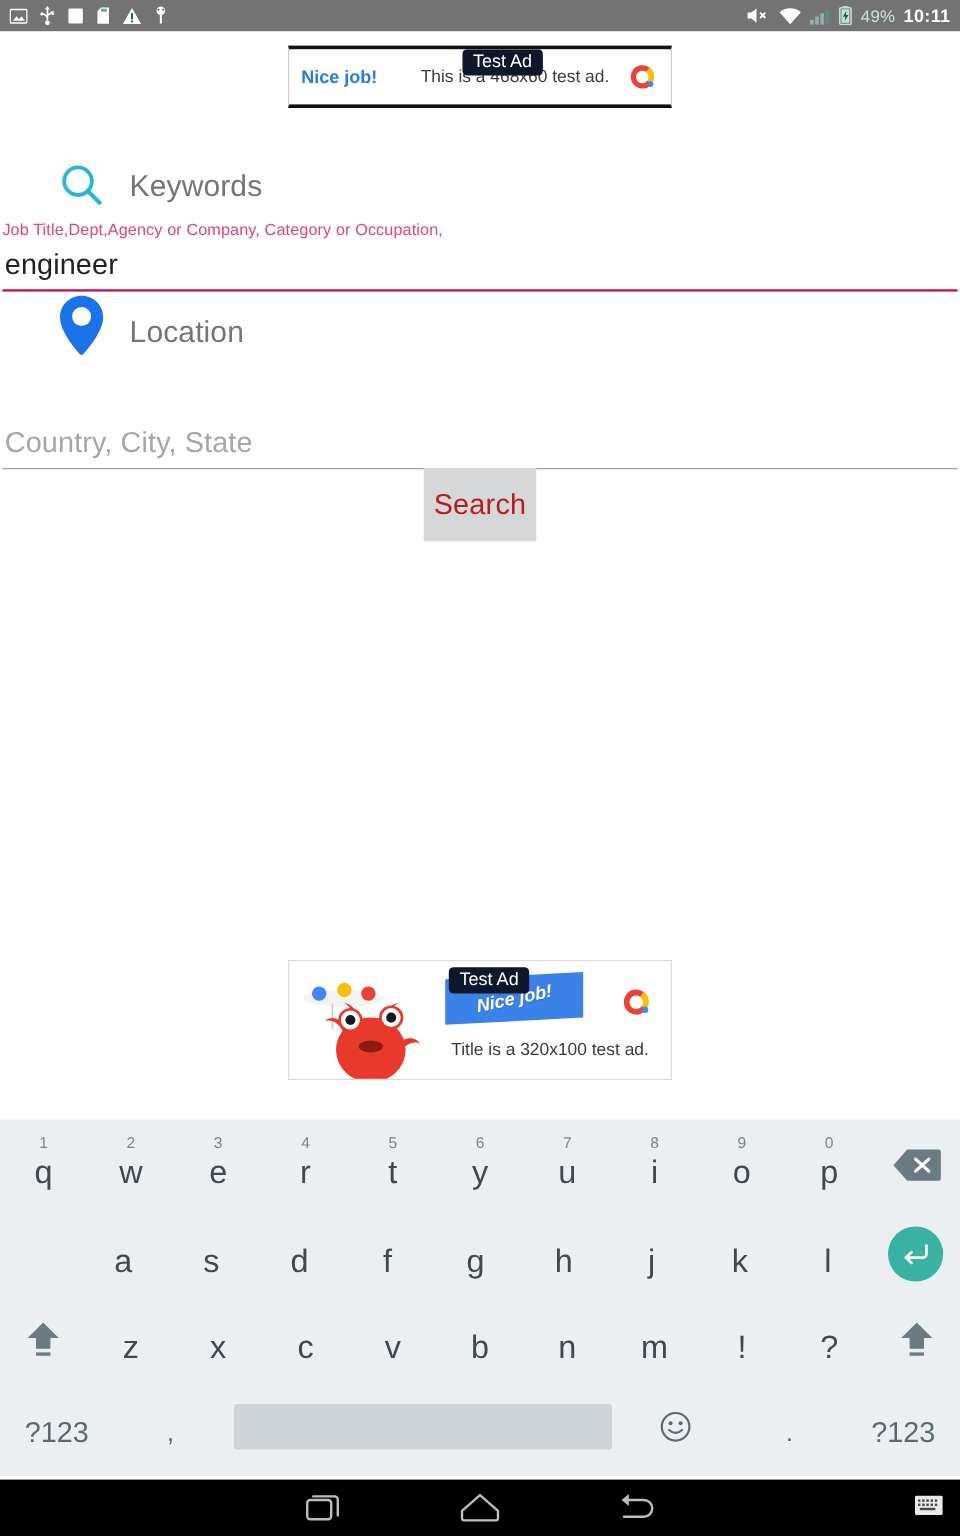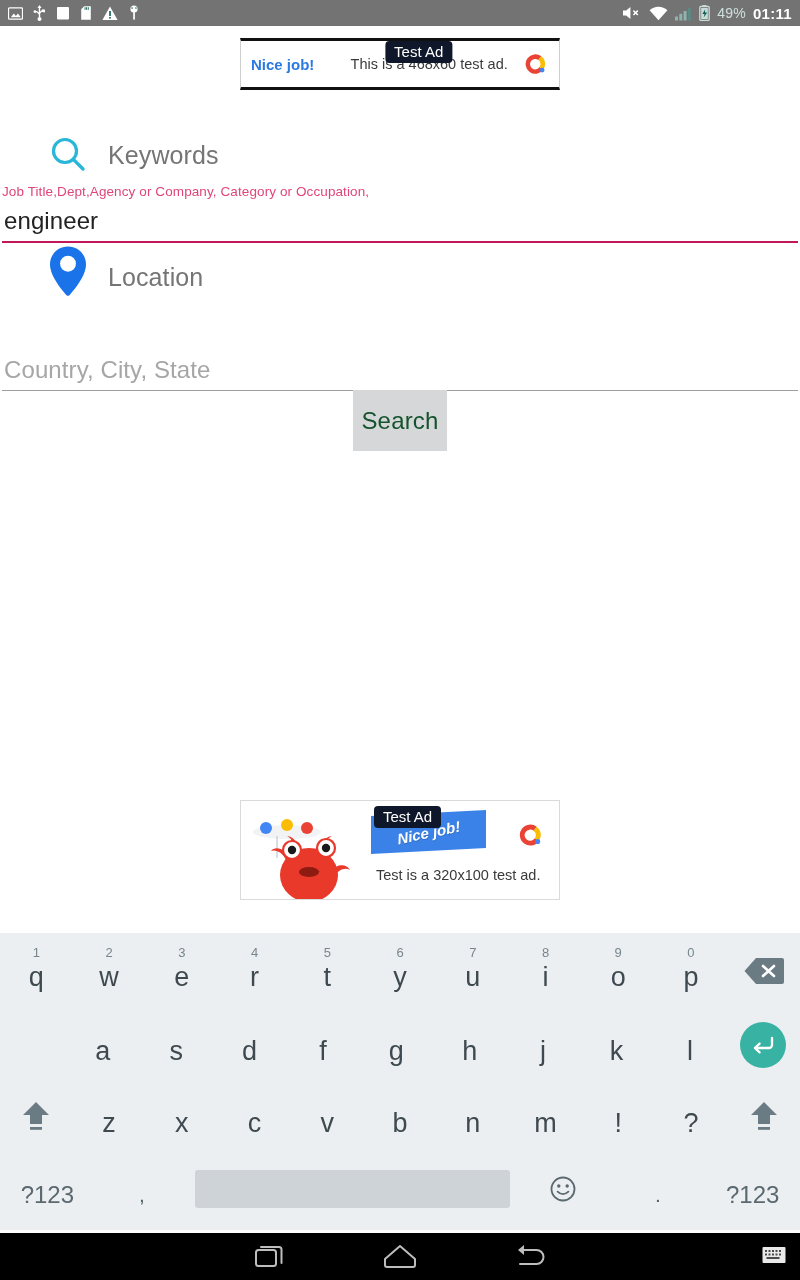--- a/index.html
+++ b/index.html
@@ -55,21 +55,21 @@
     font-size:24px; color:#222; padding:4px 0 6px 2px; min-height:34px;
     letter-spacing:0.1px;
   }
   .input-val.placeholder { color:#a6a6a6; }
   .underline-pink { height:2px; background:#c2185b; width:100%; }
   .underline-gray { height:1px; background:#9e9e9e; width:100%; }
 
   
   .search-btn {
     position:absolute; left:353px; top:390px; width:94px; height:61px;
-    background:#d6d7d8; border:none; color:#14532d;
+    background:#d6d7d8; border:none; color:#b91c1c;
     font-size:24px; font-family:"Liberation Sans", sans-serif;
     cursor:pointer; letter-spacing:0.2px;
   }
 
   
   .ad-bottom {
     position:absolute; left:240px; top:800px; width:320px; height:100px;
     background:#fff; border:1px solid #dadada; overflow:hidden;
   }
   .monster-wrap { position:absolute; left:6px; top:2px; width:120px; height:98px; }
@@ -188,21 +188,21 @@
           <rect x="8.6" y="5" width="3" height="9.5" fill="#8fb3ac"></rect>
           <rect x="12.9" y="2" width="3" height="12.5" fill="#5d8a83"></rect>
         </svg>
       <svg class="sb-ico" width="11" height="16" viewBox="0 0 11 16">
           <rect x="3.4" y="0" width="4" height="1.6" fill="#c9dcd8"></rect>
           <rect x="0.8" y="1.4" width="9.4" height="14" rx="1" fill="none" stroke="#c9dcd8" stroke-width="1.3"></rect>
           <rect x="2.2" y="2.8" width="6.6" height="11.2" fill="#c9dcd8"></rect>
           <path d="M6.2 4.2L3.4 9h2.1l-0.8 3.6L8.2 7.6H5.9z" fill="#0a5f52"></path>
         </svg>
       <span class="sb-pct">49%</span>
-      <span class="sb-time">01:11</span>
+      <span class="sb-time">10:11</span>
     </div>
   </div>
 
   <div class="ad-top">
     <span class="ad-top-nice">Nice job!</span>
     <div class="ad-top-mid">
       <span class="ad-top-text">This is a 468x60 test ad.</span>
       <span class="testad-chip">Test Ad</span>
     </div>
     <svg class="admob-logo" viewBox="0 0 32 32">
@@ -266,21 +266,21 @@
         <circle cx="79" cy="45" r="9" fill="#fff" stroke="#e8392b" stroke-width="2.2"></circle>
         <circle cx="79" cy="45" r="4.2" fill="#1a1a1a"></circle>
         <path d="M52 68q11 9 21 0 -10 4 -21 0z" fill="#8e1b12"></path>
         <ellipse cx="62" cy="69" rx="10" ry="5" fill="#8e1b12"></ellipse>
       </svg>
     </span>
     <div class="ribbon">
       <span>Nice job!</span>
     </div>
     <span class="testad-chip">Test Ad</span>
-    <span class="ad-bottom-text">Test is a 320x100 test ad.</span>
+    <span class="ad-bottom-text">Title is a 320x100 test ad.</span>
     <svg class="admob-logo" viewBox="0 0 32 32">
       <path d="M22.5 6.5A12 12 0 1 0 25 23l-4.6-3.2A6.4 6.4 0 1 1 19 11.2z" fill="#ea4335"></path>
       <path d="M22.5 6.5l-3.5 4.7a6.4 6.4 0 0 1 2.6 4.9h5.6a12 12 0 0 0-4.7-9.6z" fill="#fbbc04"></path>
       <path d="M21.6 16.1h5.6a12 12 0 0 1-2.2 6.9l-4.6-3.2a6.4 6.4 0 0 0 1.2-3.7z" fill="#fbbc04"></path>
       <circle cx="23.6" cy="23.5" r="2.9" fill="#4285f4"></circle>
     </svg>
   </div>
 
   <div class="keyboard">
 

